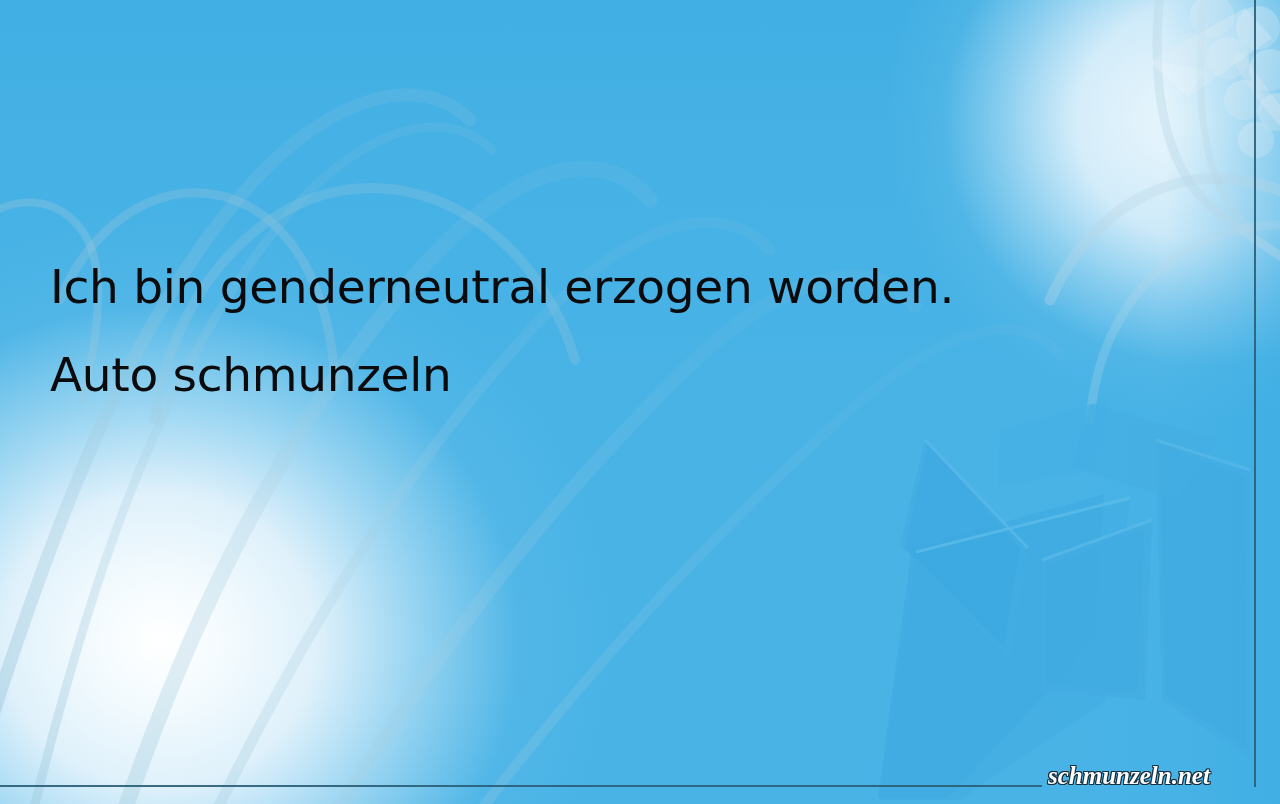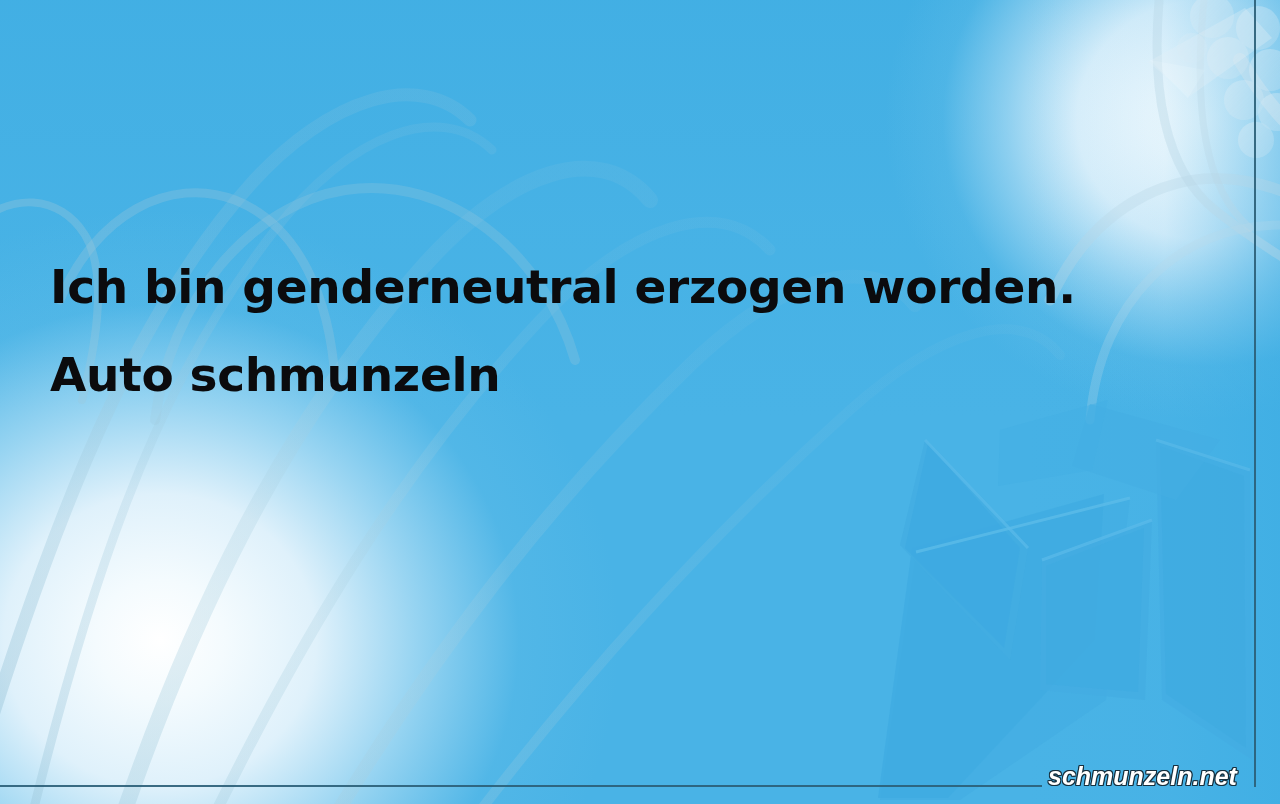--- a/index.html
+++ b/index.html
@@ -98,34 +98,34 @@
   #quote-block {
     position: absolute;
     left: 50px;
     top: 243px;
     width: 1120px;
   }
   .quote-line {
     color: #0b0b0d;
     font-family: "DejaVu Sans", sans-serif;
     font-size: 47px;
-    font-weight: 700;
+    font-weight: 400;
     line-height: 88px;
     letter-spacing: -0.3px;
     white-space: nowrap;
   }
   .quote-line.l2 { line-height: 88px; }
   .quote-line.l3 { line-height: 88px; }
 
   
   #watermark {
     position: absolute;
     left: 1048px;
     top: 762px;
-    font-family: Liberation Sans, sans-serif;
+    font-family: Liberation Serif, serif;
     font-size: 25px;
     font-weight: 700;
     font-style: italic;
     color: #ffffff;
     letter-spacing: 0px;
     text-shadow:
       -1px -1px 0 #16303f,
        1px -1px 0 #16303f,
       -1px  1px 0 #16303f,
        1px  1px 0 #16303f,

